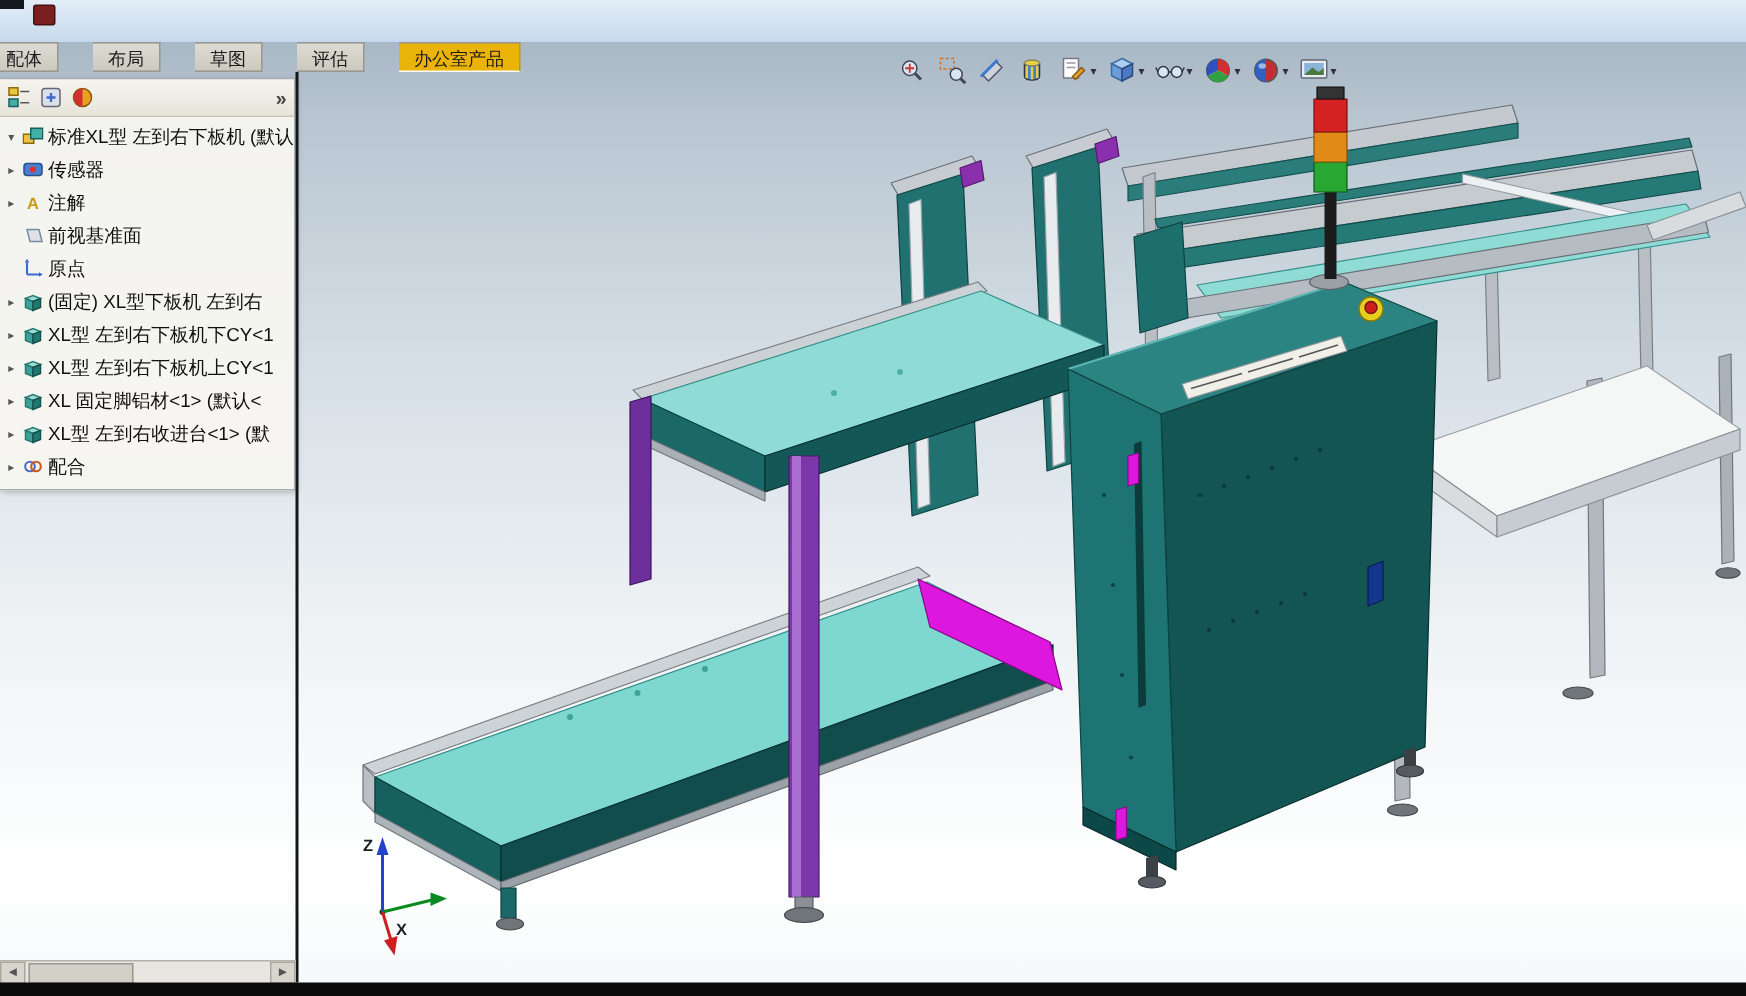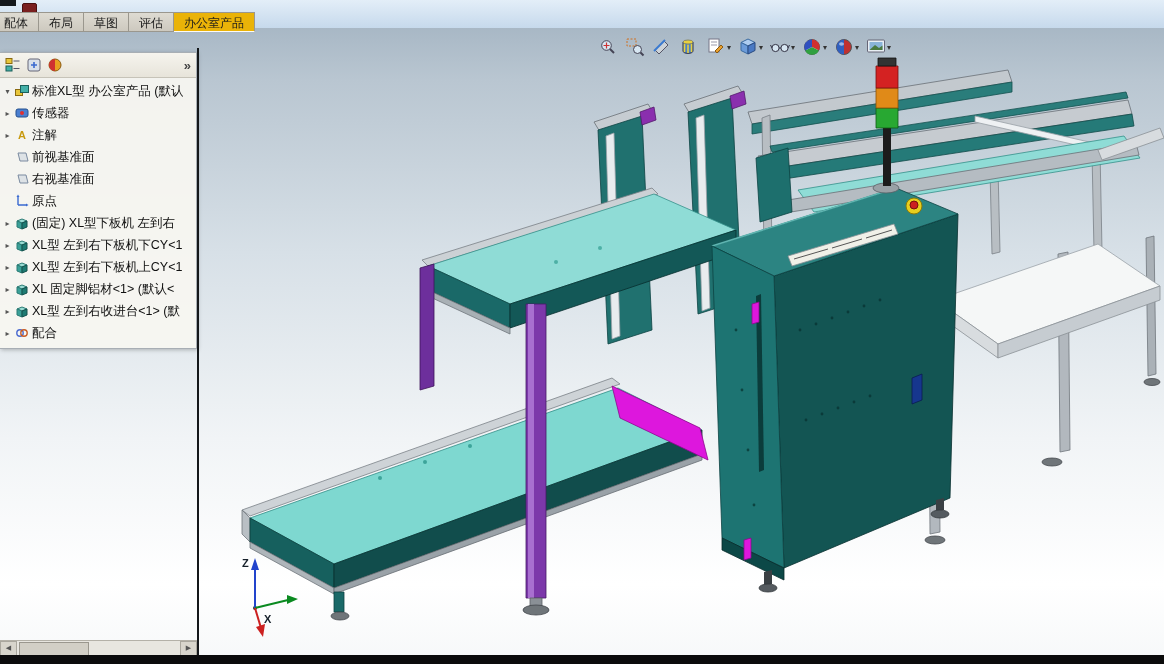--- a/index.html
+++ b/index.html
@@ -7,21 +7,21 @@
     width:1164px;height:664px;overflow:hidden;position:relative;
     font-family:"Liberation Sans","DejaVu Sans",sans-serif;
     background:linear-gradient(180deg,#9fb0bf 0%,#b9c6d1 12%,#d7e0e7 38%,#f1f4f6 66%,#ffffff 88%,#f6f8f9 100%);
   }
   
   .top-strip{position:absolute;top:0;left:0;width:100%;height:28px;
     background:linear-gradient(#e3eef8,#c6d9ec);z-index:8;}
   .corner-chip{position:absolute;left:0;top:0;width:16px;height:6px;background:#15181c;}
   .app-icon{position:absolute;left:22px;top:3px;width:13px;height:12px;background:#7a1f1f;border-radius:2px;border:1px solid #4a1010;}
   
-  .tab-bar{position:absolute;top:12px;left:0;height:20px;display:flex;z-index:8;}
+  .tab-bar{position:absolute;top:28px;left:0;height:20px;display:flex;z-index:8;gap:23px;}
   .tab{padding:2px 10px 0 10px;font-size:12px;line-height:17px;color:#1c1c1c;
     background:linear-gradient(#dedbd2,#cdc9bf);border:1px solid #9a978e;border-left:none;white-space:nowrap;}
   .tab:first-child{padding-left:4px;}
   .tab.active{background:#eab308;border-bottom-color:#fbfbf9;}
   
   .hud{position:absolute;left:598px;top:37px;display:flex;align-items:center;gap:7px;z-index:5;}
   .hud .btn{display:flex;align-items:center;gap:1px;cursor:default;}
   .dd{font-size:8px;color:#333;}
   
   .feature-panel{position:absolute;top:52px;left:0;width:197px;z-index:6;
@@ -307,21 +307,21 @@
     <span class="chev">»</span>
   </div>
   <div class="tree">
 
     <div class="tree-row">
       <span class="exp">▾</span>
       <svg class="ticon" width="14" height="14" viewBox="0 0 14 14">
         <rect x="0.5" y="5.5" width="7" height="6" fill="#e8c63a" stroke="#8a6a10"></rect>
         <rect x="5.5" y="1.5" width="8" height="7" fill="#43b0a8" stroke="#1a5f5a"></rect>
       </svg>
-      <span class="lbl">标准XL型 办公室产品 (默认</span>
+      <span class="lbl">标准XL型 左到右下板机 (默认</span>
     </div>
 
     <div class="tree-row">
       <span class="exp">▸</span>
       <svg class="ticon" width="14" height="14" viewBox="0 0 14 14">
         <rect x="1" y="3" width="12" height="8" rx="2" fill="#4a7fd0" stroke="#24508e"></rect>
         <circle cx="7" cy="7" r="2" fill="#e03030"></circle>
       </svg>
       <span class="lbl">传感器</span>
     </div>
@@ -336,27 +336,20 @@
 
     <div class="tree-row">
       <span class="exp"></span>
       <svg class="ticon" width="14" height="14" viewBox="0 0 14 14">
         <polygon points="3,3 11,3 13,11 5,11" fill="rgba(150,170,200,0.25)" stroke="#7a8aa0"></polygon>
       </svg>
       <span class="lbl">前视基准面</span>
     </div>
 
 
-    <div class="tree-row">
-      <span class="exp"></span>
-      <svg class="ticon" width="14" height="14" viewBox="0 0 14 14">
-        <polygon points="3,3 11,3 13,11 5,11" fill="rgba(150,170,200,0.25)" stroke="#7a8aa0"></polygon>
-      </svg>
-      <span class="lbl">右视基准面</span>
-    </div>
 
     <div class="tree-row">
       <span class="exp"></span>
       <svg class="ticon" width="14" height="14" viewBox="0 0 14 14">
         <path d="M3 11h8M3 11V3" stroke="#3a6ad0" stroke-width="1.4" fill="none"></path>
         <polygon points="11,9.5 11,12.5 13.5,11" fill="#3a6ad0"></polygon>
         <polygon points="1.5,3 4.5,3 3,0.5" fill="#3a6ad0"></polygon>
       </svg>
       <span class="lbl">原点</span>
     </div>

